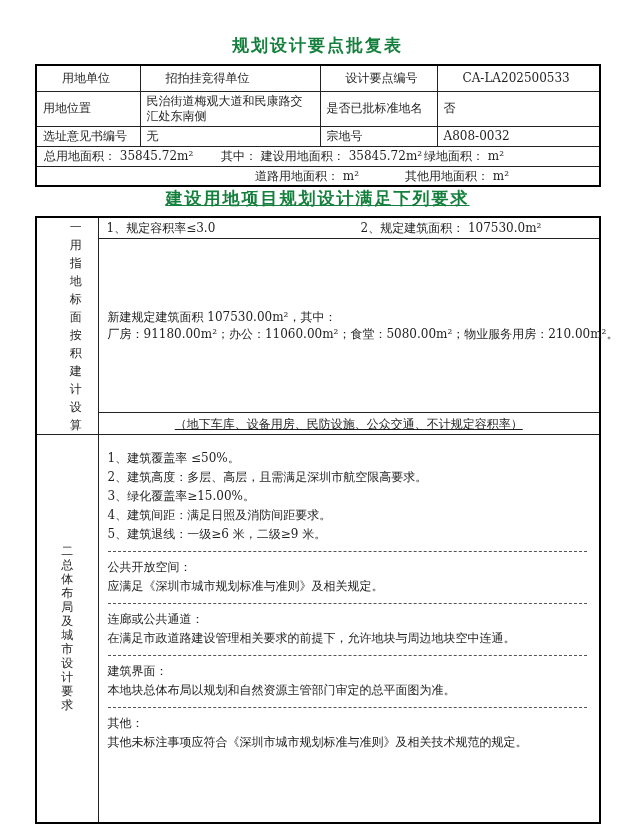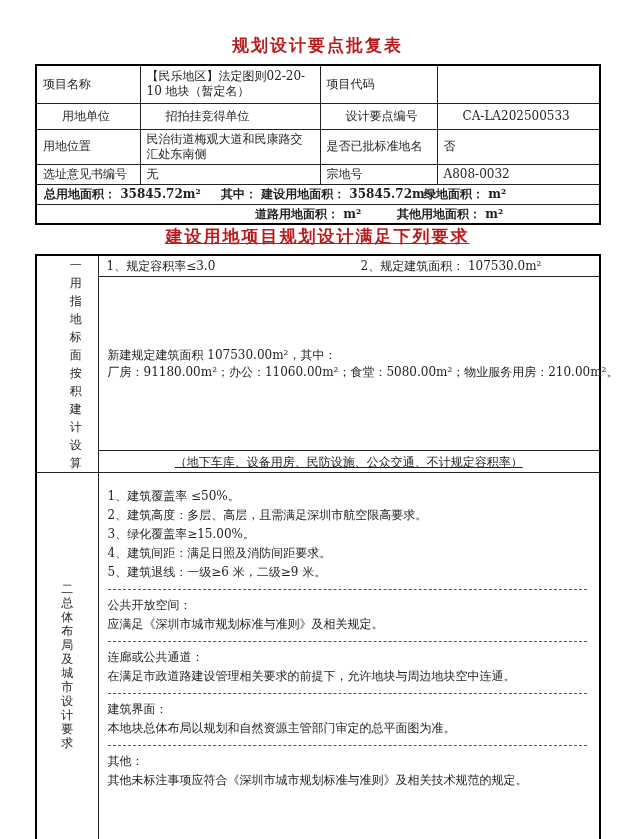--- a/index.html
+++ b/index.html
@@ -1,43 +1,43 @@
 <!DOCTYPE html>
 <html><head>
 <meta charset="utf-8">
 <style>
   * { margin:0; padding:0; box-sizing:border-box; }
   html,body { width:635px; height:839px; background:#ffffff; overflow:hidden; }
   body { font-family:"DejaVu Serif", serif; color:#1f1f1f; font-size:12px; }
 
   .page-title {
     text-align:center; font-weight:bold; font-size:17px; letter-spacing:2px;
-    font-family:"DejaVu Sans", sans-serif; color:#b91c1c;
+    font-family:"DejaVu Sans", sans-serif; color:#15803d;
   }
   .title-top { margin-top:34px; margin-bottom:7px; }
   .title-mid { margin-bottom:6px;text-decoration:underline; }
 
   table { border-collapse:collapse; table-layout:fixed; width:564px; margin:0 35px; }
   .outer { border:2px solid #000; }
   td { border:1px solid #222; padding:2px 6px; vertical-align:middle; line-height:15px; }
 
   
   .info-table td { font-size:12px; }
   .r1 td { height:38px; }
   .r2 td { height:26px;padding-left:25px; }
   .r3 td { height:32px; }
   .r4 td { height:18px; }
   .r5 td { height:19px; }
   .area-row td { height:20px; position:relative; padding:0; }
-  .area-row span { position:absolute; top:50%; transform:translateY(-50%); white-space:nowrap;font-weight:bold; }
+  .area-row span { position:absolute; top:50%; transform:translateY(-50%); white-space:nowrap; }
   .a-c1 { left:7px; }
   .a-c2 { left:184px; }
   .a-c3 { left:387px; }
   .b-c2 { left:218px; }
-  .b-c3 { left:360px; }
+  .b-c3 { left:368px; }
 
   
   .req-table col.side { width:62px; }
   .sidebar-cell { text-align:center; vertical-align:middle; padding:0; }
   .sb1-line { display:block; letter-spacing:9px; padding-left:26px; line-height:18px; }
   .sb2-char { display:block; line-height:14px; }
 
   .row-a { height:21px; position:relative; padding:0; }
   .row-a span { position:absolute; top:50%; transform:translateY(-50%); white-space:nowrap; }
   .ra-1 { left:8px; }
@@ -59,26 +59,20 @@
 <div class="page-title title-top">规划设计要点批复表</div>
 
 <table class="info-table outer">
   <colgroup>
       <col style="width:104px">
       <col style="width:180px">
       <col style="width:117px">
       <col style="width:163px">
     </colgroup>
   <tbody>
-      <tr class="r1">
-    <td>项目名称</td>
-    <td>【民乐地区】法定图则02-20-10 地块（暂定名）</td>
-    <td>项目代码</td>
-    <td></td>
-  </tr>
   <tr class="r2">
     <td>用地单位</td>
     <td>招拍挂竞得单位</td>
     <td>设计要点编号</td>
     <td>CA-LA202500533</td>
   </tr>
   <tr class="r3">
     <td>用地位置</td>
     <td>民治街道梅观大道和民康路交汇处东南侧</td>
     <td>是否已批标准地名</td>

